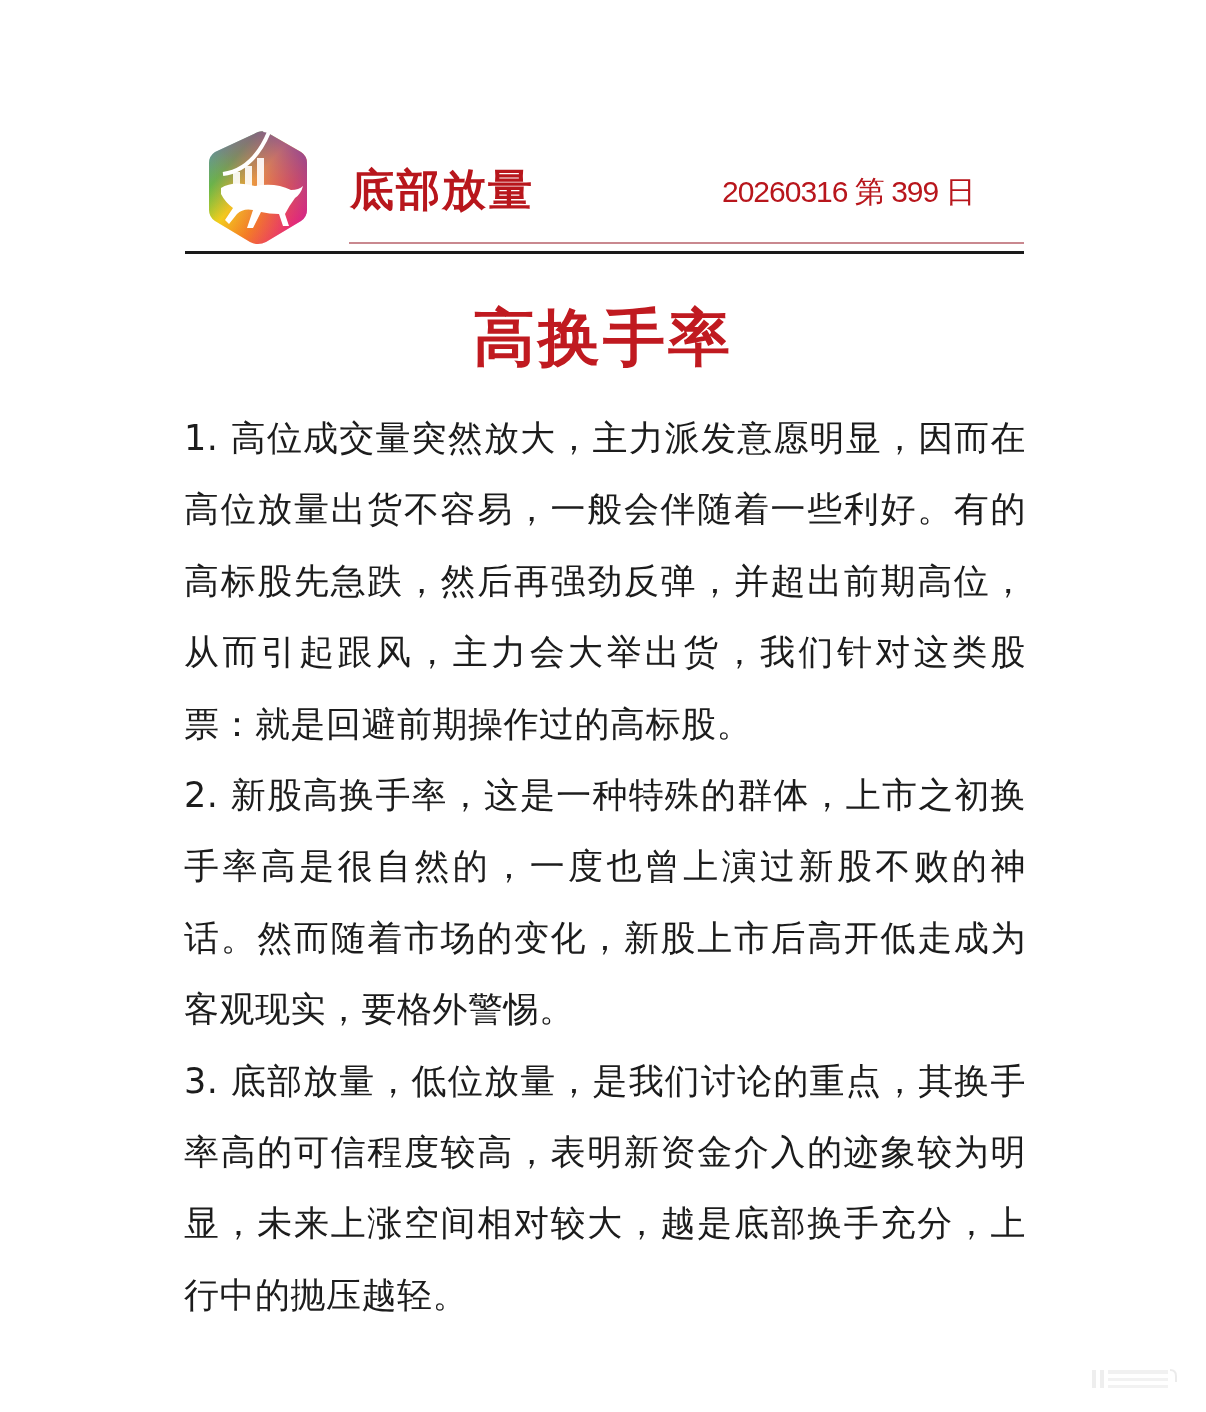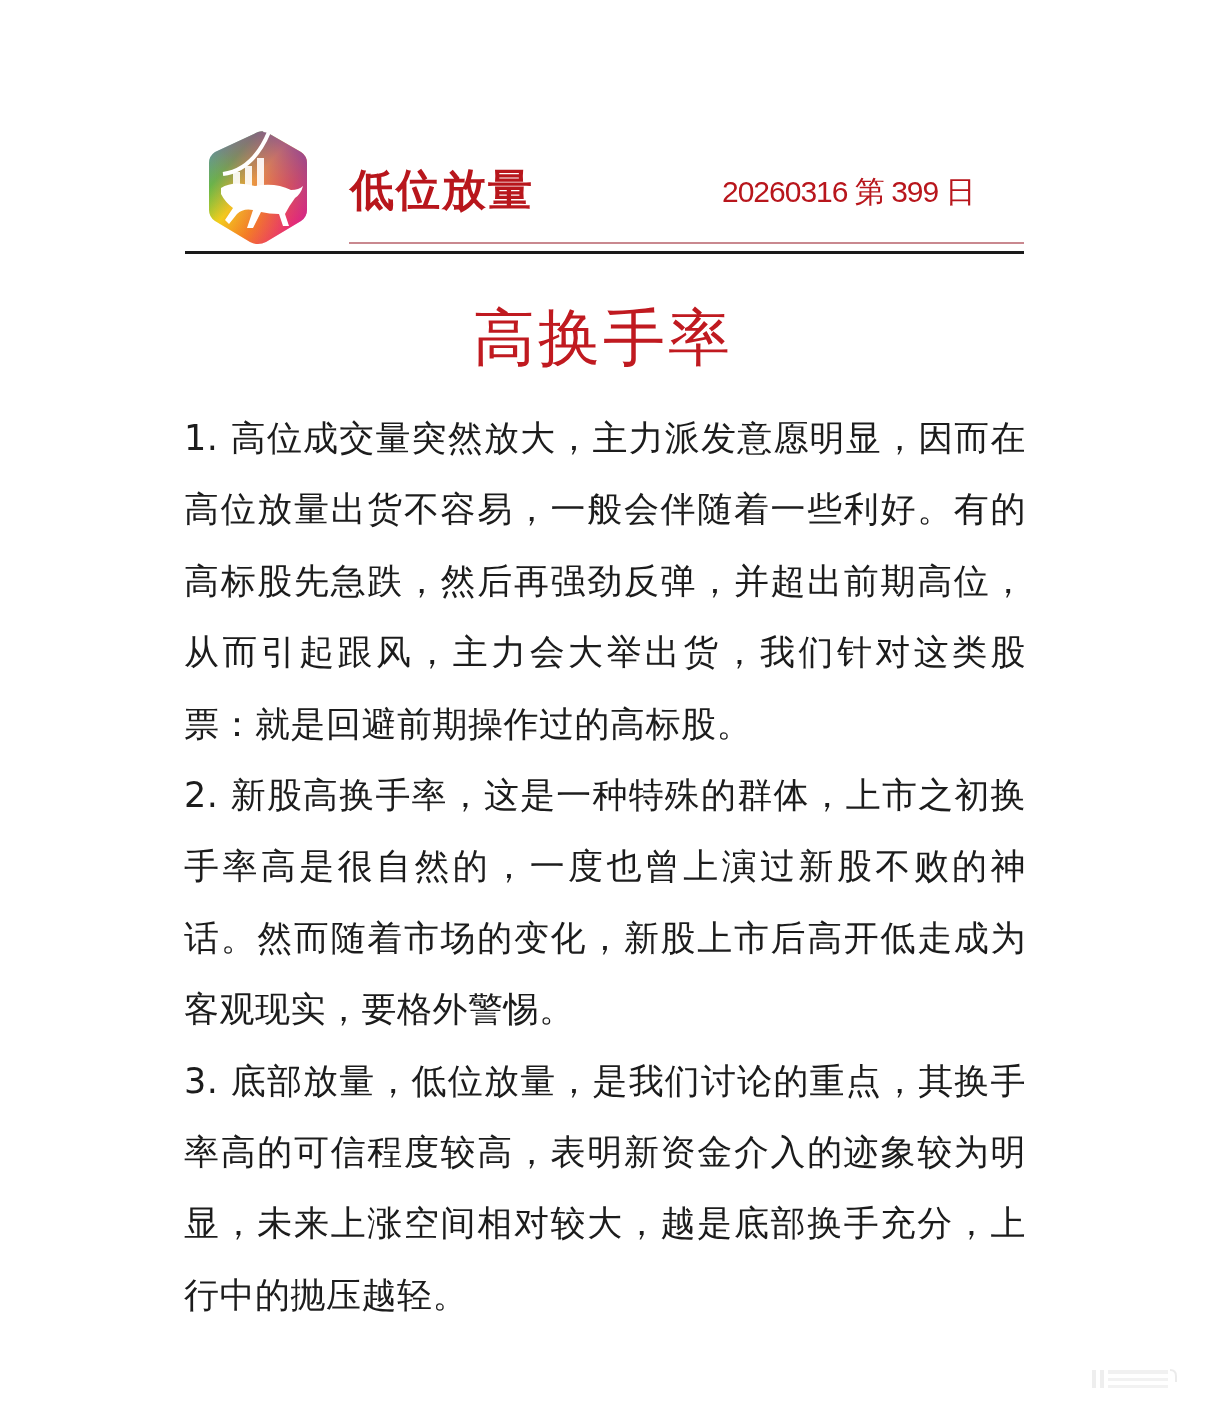--- a/index.html
+++ b/index.html
@@ -60,21 +60,21 @@
       height: 3px;
       background: #1a1a1a;
     }
     .page-heading {
       position: absolute;
       left: 0;
       width: 1206px;
       top: 298px;
       text-align: center;
       font-size: 62px;
-      font-weight: normal;
+      font-weight: bold;
       color: #c01a20;
       letter-spacing: 3px;
       line-height: 80px;
     }
     .content {
       position: absolute;
       left: 184px;
       top: 403px;
       width: 842px;
       font-size: 35px;
@@ -123,21 +123,21 @@
     <rect x="42" y="56" width="7" height="26" fill="#ffffff" opacity="0.9"></rect>
     <rect x="54" y="48" width="7" height="32" fill="#ffffff" opacity="0.9"></rect>
 
     <path d="M20 64 Q50 60 66 22" stroke="#ffffff" stroke-width="4" fill="none"></path>
     <path d="M60 22 L70 6 L74 24 Z" fill="#ffffff"></path>
 
     <path d="M18 78 Q30 70 52 76 Q72 72 88 80 Q96 80 100 76 Q98 84 92 88 Q86 96 82 104 L86 116 L80 116 L76 104 Q66 104 58 102 L50 118 L44 118 L50 100 Q40 98 34 104 L26 114 L22 110 L30 98 Q22 92 18 84 Z" fill="#ffffff"></path>
   </svg>
 </div>
 
-<div class="brand-title">低位放量</div>
+<div class="brand-title">底部放量</div>
 <div class="issue-date">20260316 第 399 日</div>
 
 <div class="rule-thin"></div>
 <div class="rule-thick"></div>
 
 <h1 class="page-heading" style="margin:0;">高换手率</h1>
 
 <div class="content">
   <p class="para">1. 高位成交量突然放大，主力派发意愿明显，因而在高位放量出货不容易，一般会伴随着一些利好。有的高标股先急跌，然后再强劲反弹，并超出前期高位，从而引起跟风，主力会大举出货，我们针对这类股票：就是回避前期操作过的高标股。</p>
   <p class="para">2. 新股高换手率，这是一种特殊的群体，上市之初换手率高是很自然的，一度也曾上演过新股不败的神话。然而随着市场的变化，新股上市后高开低走成为客观现实，要格外警惕。</p>

